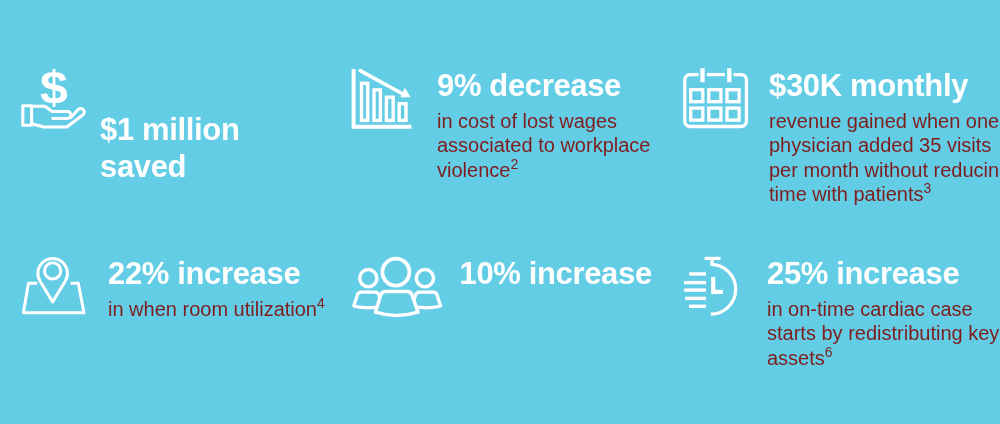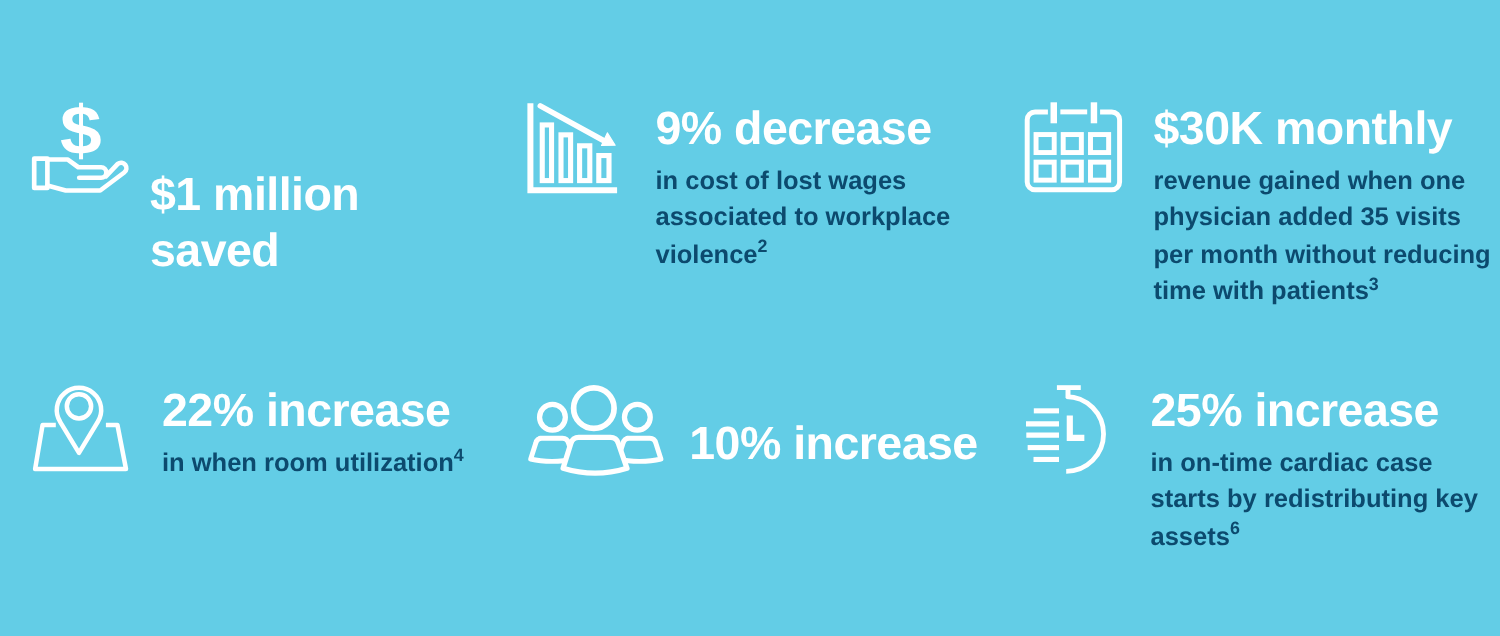--- a/index.html
+++ b/index.html
@@ -17,23 +17,23 @@
   .headline {
     color:#ffffff;
     font-weight:bold;
     font-size:31px;
     line-height:37.3px;
     letter-spacing:-0.35px;
     margin:0;
     white-space:pre-line;
   }
   .body {
-    color:#0c4a6e;
-    font-weight:bold;
-    font-size:17px;
+    color:#7f1d1d;
+    font-weight:normal;
+    font-size:20px;
     line-height:24.5px;
     margin:0;
     margin-top:4.5px;
     white-space:pre-line;
   }
   .body sup { font-size:0.70em; vertical-align:baseline; position:relative; top:-0.56em; line-height:0; }
   .dollar-glyph {
     position:absolute; color:#ffffff; font-weight:bold; font-size:49px;
     line-height:1; display:block;
     transform:scale(1.02,0.94); transform-origin:left top;
@@ -140,21 +140,21 @@
   </div>
 
   <div class="card">
     <div class="txt" style="left:108px; top:255px; width:300px;">
       <div class="headline">22% increase</div>
       <div class="body"><span>in when room utilization</span><sup>4</sup></div>
     </div>
   </div>
 
   <div class="card">
-    <div class="txt" style="left:459.5px; top:255px; width:300px;margin-top:22px;">
+    <div class="txt" style="left:459.5px; top:255px; width:300px;">
       <div class="headline">10% increase</div>
     </div>
   </div>
 
   <div class="card">
     <div class="txt" style="left:767px; top:255px; width:300px;">
       <div class="headline">25% increase</div>
       <div class="body"><span>in on-time cardiac case
 starts by redistributing key
 assets</span><sup>6</sup></div>

